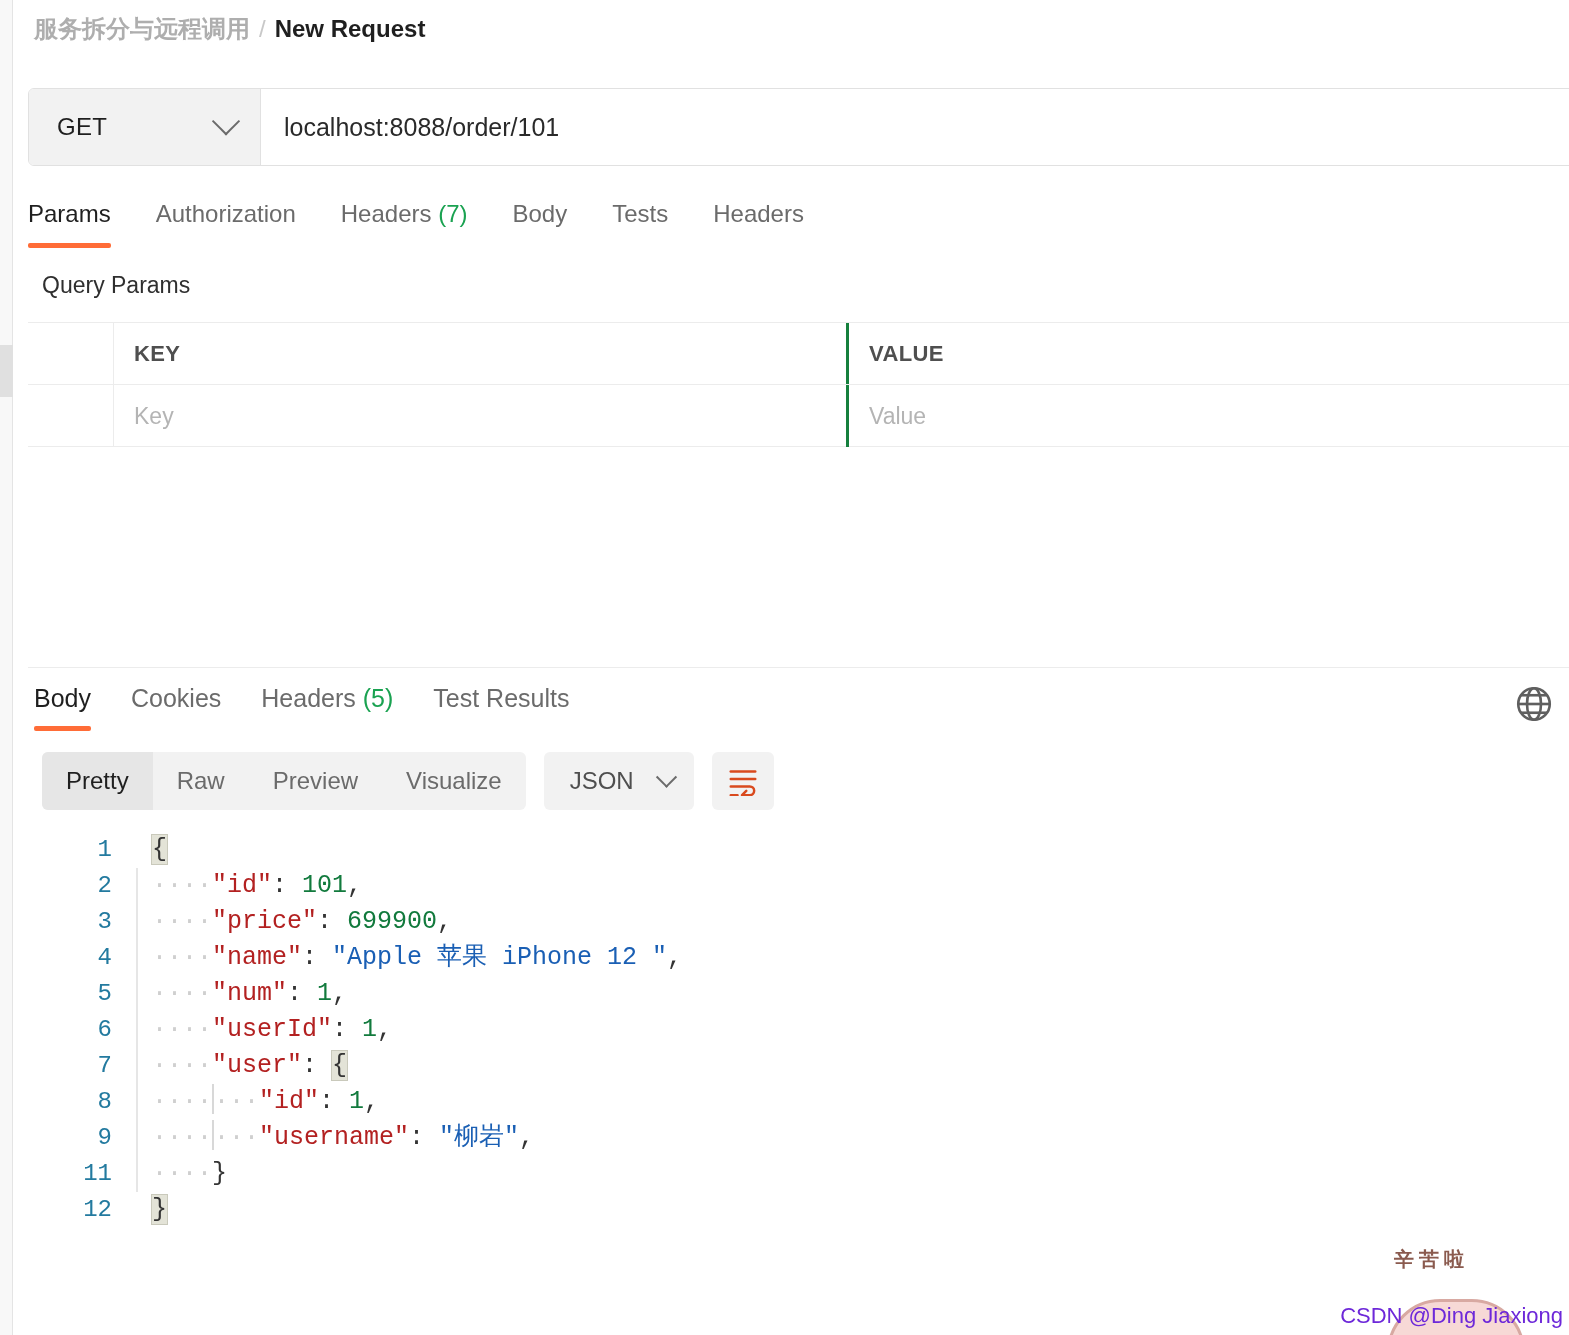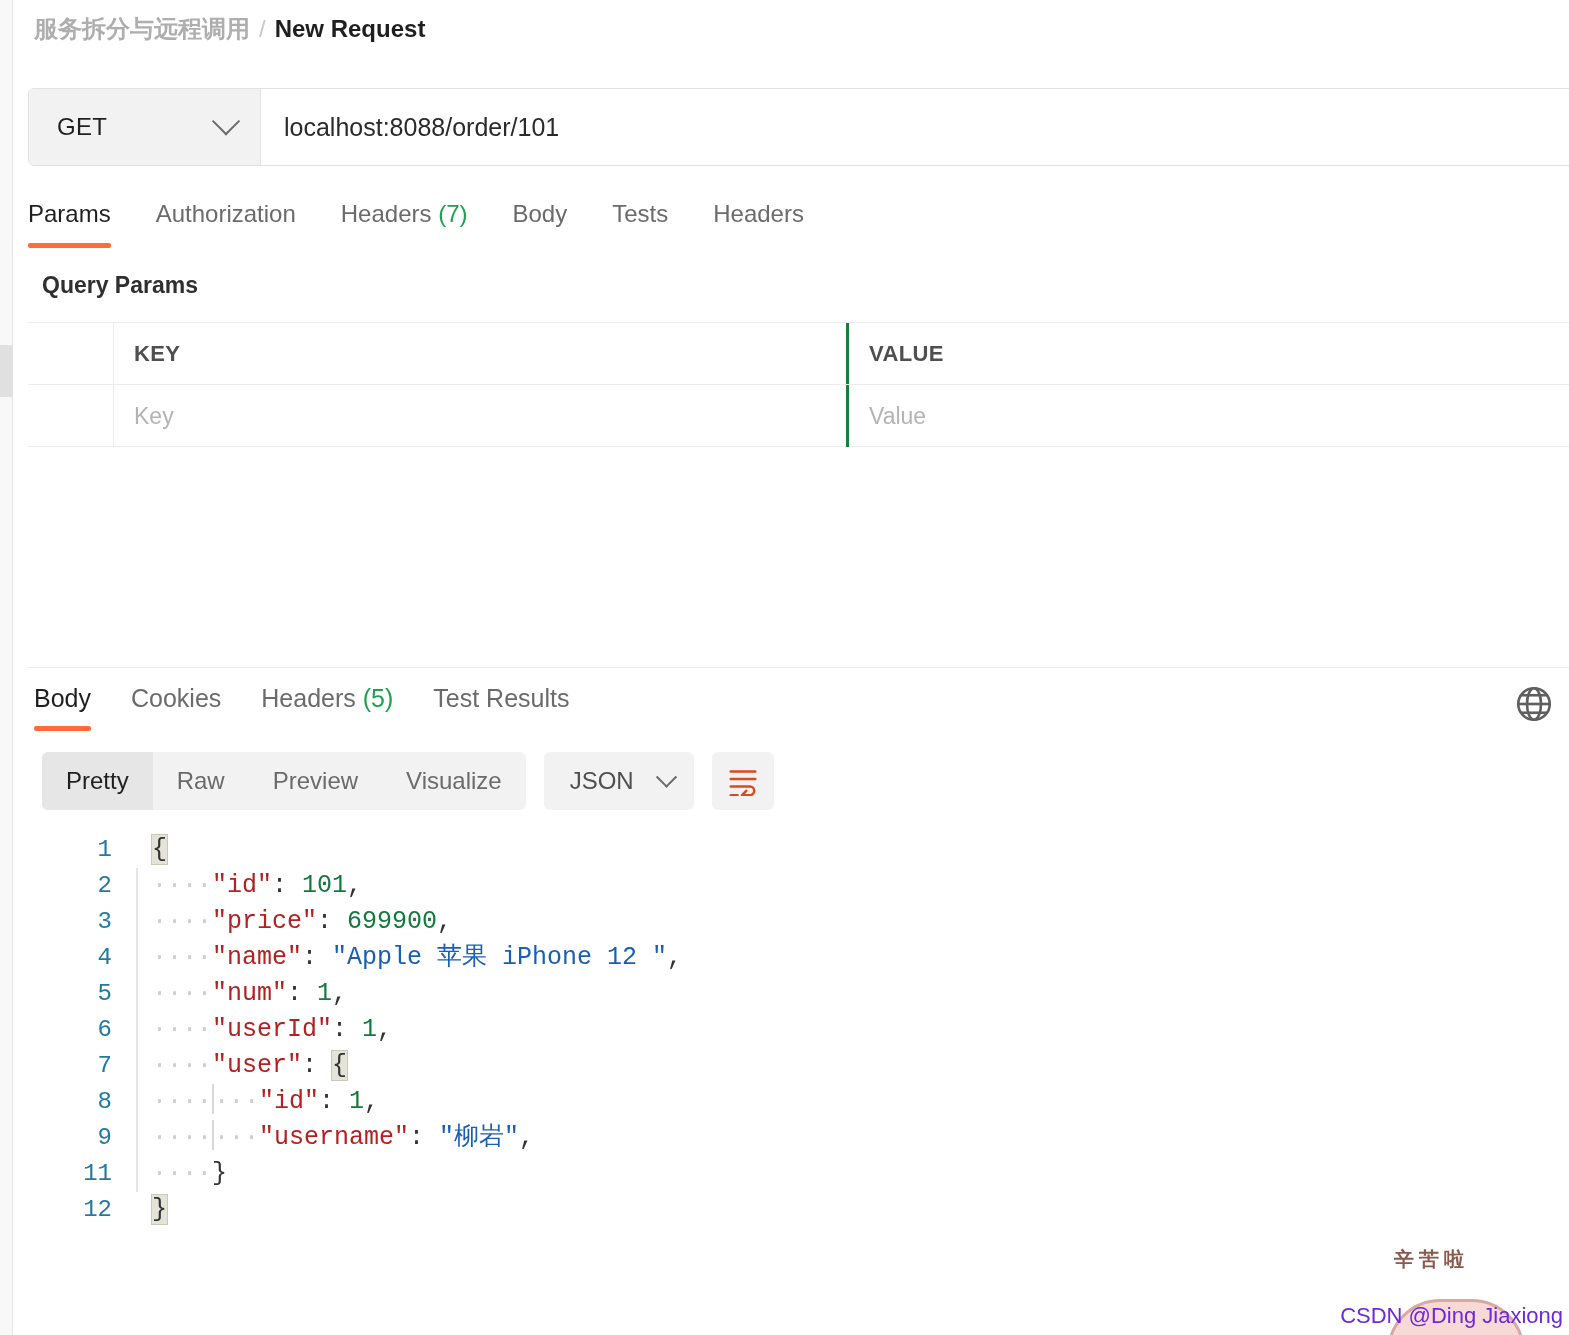--- a/index.html
+++ b/index.html
@@ -67,21 +67,21 @@
   .req-tab.active { color: #1f1f1f; }
   .req-tab.active::after {
     content: ""; position: absolute; left: 0; right: 0; bottom: 0;
     height: 5px; background: #ff6c37; border-radius: 2px;
   }
   .cnt { color: #1aa251; }
 
   
   .qp-title {
     position: absolute; left: 28px; top: 272px;
-    font-size: 23px; font-weight: 700; color: #2f2f2f;
+    font-size: 23px; font-weight: 400; color: #2f2f2f;
   }
   .qp-table {
     position: absolute; left: 14px; top: 322px; right: -14px; height: 125px;
     border-top: 1px solid #ececec; border-bottom: 1px solid #ececec;
   }
   .qp-row { display: flex; height: 62px; align-items: stretch; }
   .qp-row.head { border-bottom: 1px solid #ececec; }
   .qp-cell-check { width: 86px; border-right: 1px solid #ececec; }
   .qp-cell-key {
     width: 735px; border-right: 3px solid #15803d;

